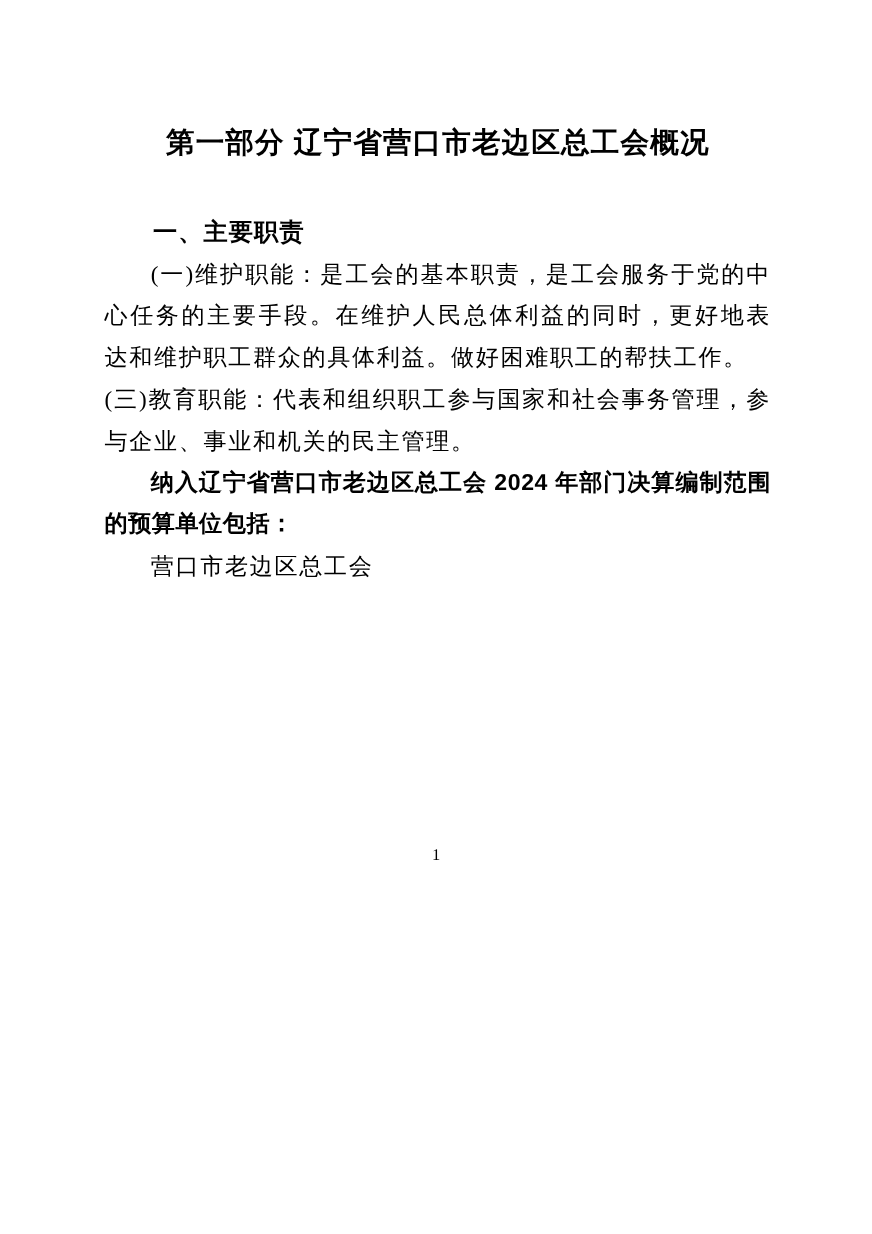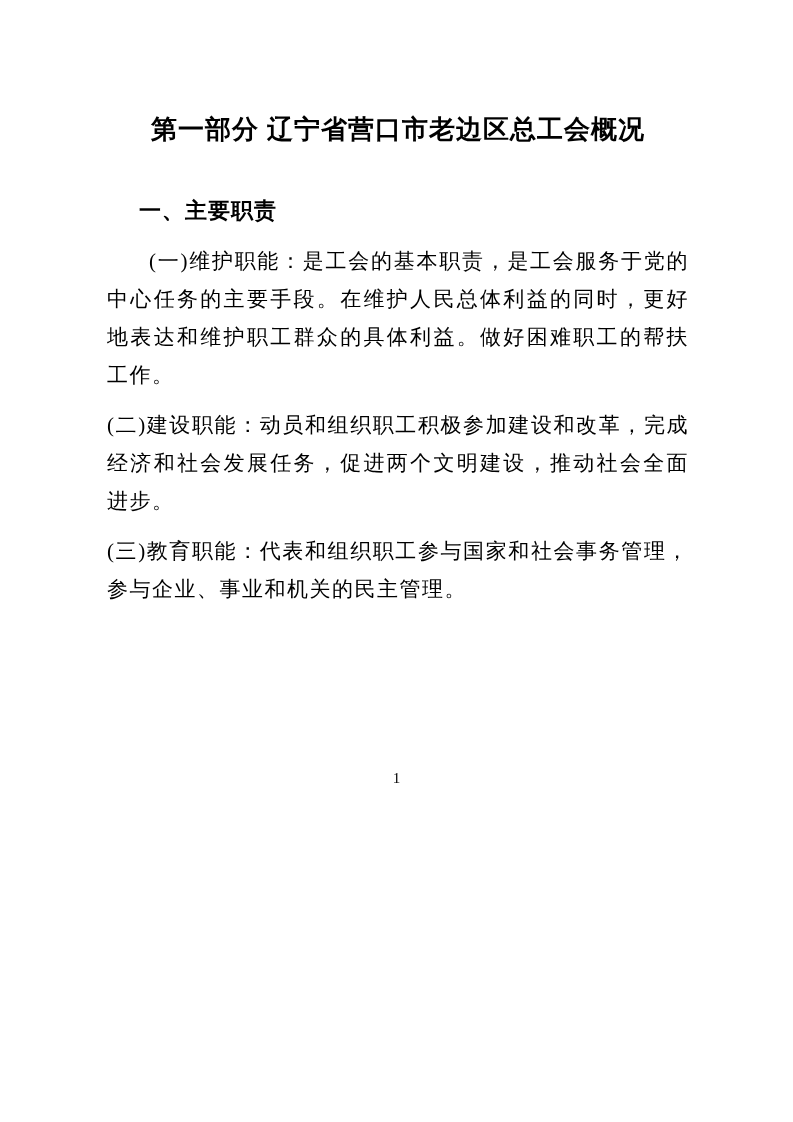--- a/index.html
+++ b/index.html
@@ -32,21 +32,21 @@
   .sec-heading {
     margin: 0;
     font-family: Liberation Sans, sans-serif;
     font-size: 22px;
     font-weight: bold;
     line-height: 38px;
     letter-spacing: 1px;
     text-indent: 2em;
   }
   .body-para {
-    margin: 12px;
+    margin: 0;
     font-size: 21px;
     line-height: 38px;
     letter-spacing: 1.5px;
     text-align: justify;
     text-justify: inter-ideograph;
   }
   .indent {
     text-indent: 2em;
   }
   .bold {
@@ -68,22 +68,23 @@
 </head>
 <body>
 
 <div class="page">
 
   <h1 class="doc-title">第一部分 辽宁省营口市老边区总工会概况</h1>
 
   <section>
     <h2 class="sec-heading">一、主要职责</h2>
     <p class="body-para indent">(一)维护职能：是工会的基本职责，是工会服务于党的中心任务的主要手段。在维护人民总体利益的同时，更好地表达和维护职工群众的具体利益。做好困难职工的帮扶工作。</p>
-    <p class="body-para">(二)建设职能：动员和组织职工积极参加建设和改革，完成经济和社会发展任务，促进两个文明建设，推动社会全面进步。</p>
     <p class="body-para">(三)教育职能：代表和组织职工参与国家和社会事务管理，参与企业、事业和机关的民主管理。</p>
   </section>
 
   <section>
+    <p class="body-para bold indent">纳入辽宁省营口市老边区总工会 2024 年部门决算编制范围的预算单位包括：</p>
+    <p class="body-para indent">营口市老边区总工会</p>
   </section>
 
   <div class="page-number">1</div>
 
 </div>
 
 </body></html>

